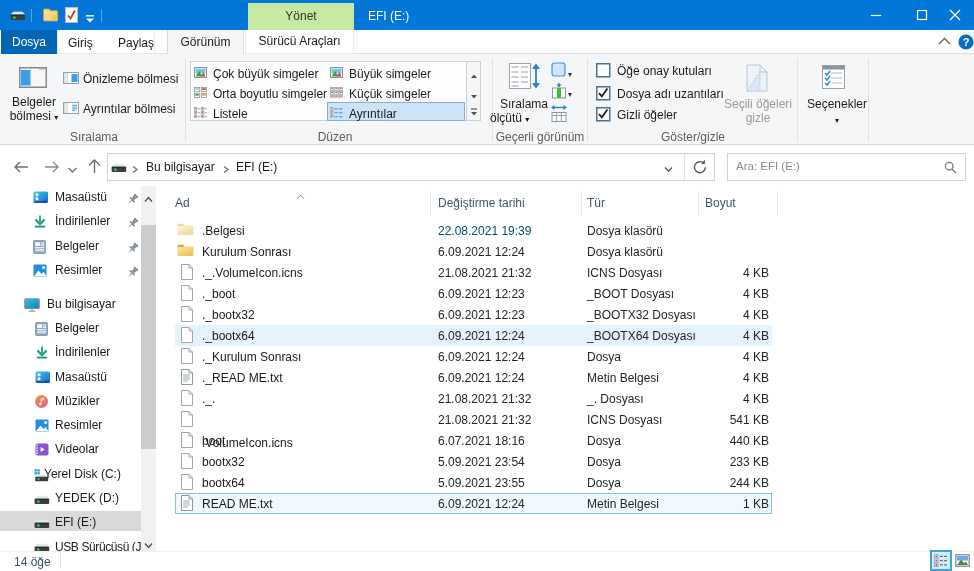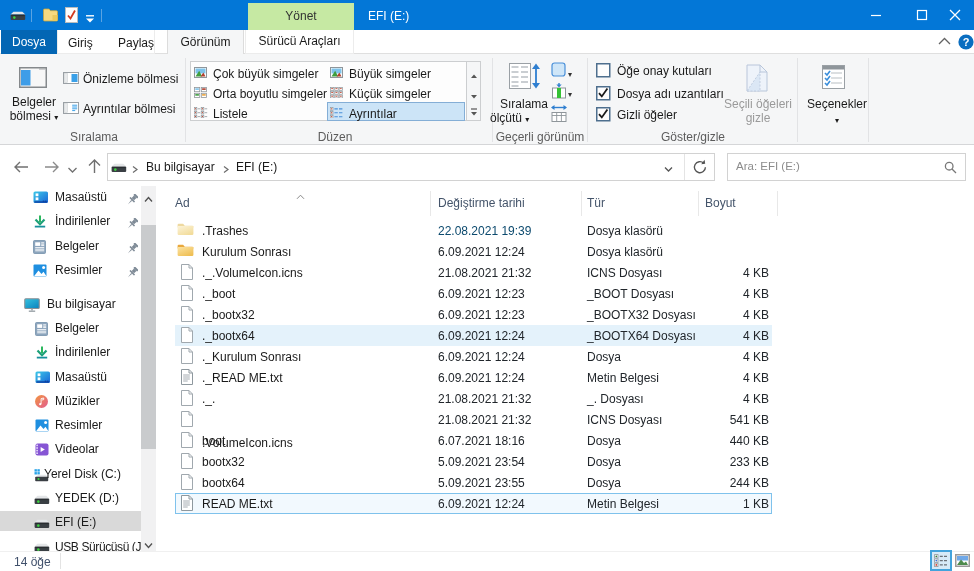--- a/index.html
+++ b/index.html
@@ -476,21 +476,21 @@
 <div style="position:absolute;left:177px;top:222.0px;width:17px;height:14px;"><svg style="" width="17" height="14" viewBox="0 0 17 14" xmlns="http://www.w3.org/2000/svg">
         <defs>
           <linearGradient id="fg1772220" x1="0" y1="0" x2="0.7" y2="1">
             <stop offset="0" stop-color="#fcf3d8"></stop>
             <stop offset="1" stop-color="#f2dc9b"></stop>
           </linearGradient>
         </defs>
 <path d="M0.6 3 a1.2 1.2 0 0 1 1.2-1.2 h4.3 l1.7 1.9 h7.4 a1.2 1.2 0 0 1 1.2 1.2 v0.6 h-15.8 z" fill="#eed9a0"></path>
 <path d="M0.6 4.1 h15.8 v7.6 a1.2 1.2 0 0 1 -1.2 1.2 h-13.4 a1.2 1.2 0 0 1 -1.2-1.2 z" fill="url(#fg1772220)"></path>
       </svg></div>
-<div style="position:absolute;left:202px;top:223.5px;">.Trashes</div>
+<div style="position:absolute;left:202px;top:223.5px;">.Belgesi</div>
 <div style="position:absolute;left:438px;top:223.5px;color:#0c4a6e;">22.08.2021 19:39</div>
 <div style="position:absolute;left:587px;top:223.5px;color:#21262b;">Dosya klasörü</div>
 <div style="position:absolute;left:177px;top:243.0px;width:17px;height:14px;"><svg style="" width="17" height="14" viewBox="0 0 17 14" xmlns="http://www.w3.org/2000/svg">
         <defs>
           <linearGradient id="fg1772430" x1="0" y1="0" x2="0.7" y2="1">
             <stop offset="0" stop-color="#fce3a1"></stop>
             <stop offset="1" stop-color="#efbf55"></stop>
           </linearGradient>
         </defs>
 <path d="M0.6 3 a1.2 1.2 0 0 1 1.2-1.2 h4.3 l1.7 1.9 h7.4 a1.2 1.2 0 0 1 1.2 1.2 v0.6 h-15.8 z" fill="#e9a83d"></path>

